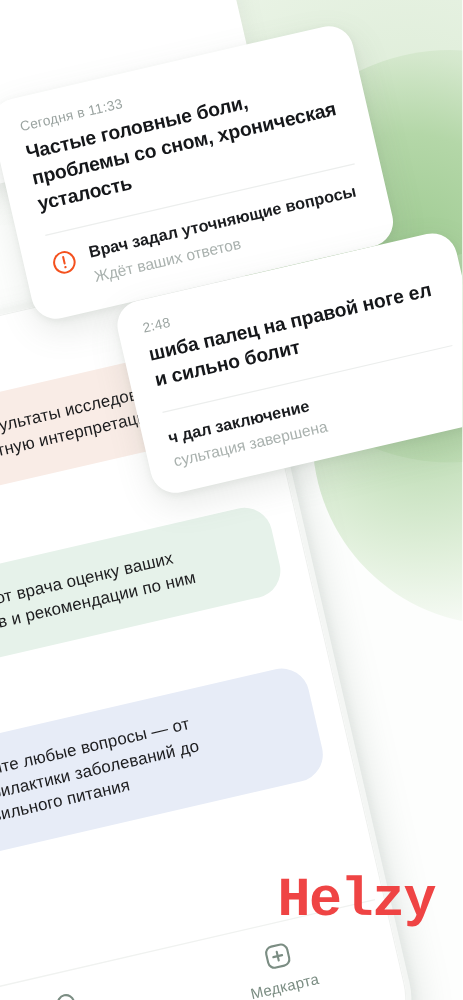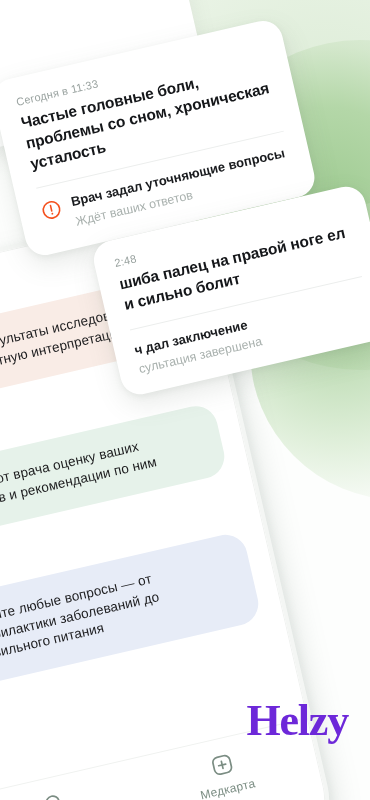--- a/index.html
+++ b/index.html
@@ -219,22 +219,22 @@
   }
 
   
   #logo {
     position: absolute;
     right: 22px;
     bottom: 54px;
     font-size: 44px;
     font-weight: 700;
     letter-spacing: -1.2px;
-    color: #6d28d9;
-    font-family: Liberation Serif, serif;
+    color: #ef4444;
+    font-family: Liberation Mono, monospace;
   }
 </style>
 </head>
 <body>
 
 <div id="stage">
 
   <div class="bg-layer">
     <div class="wash-topleft"></div>
     <div class="blob-topright"></div>

